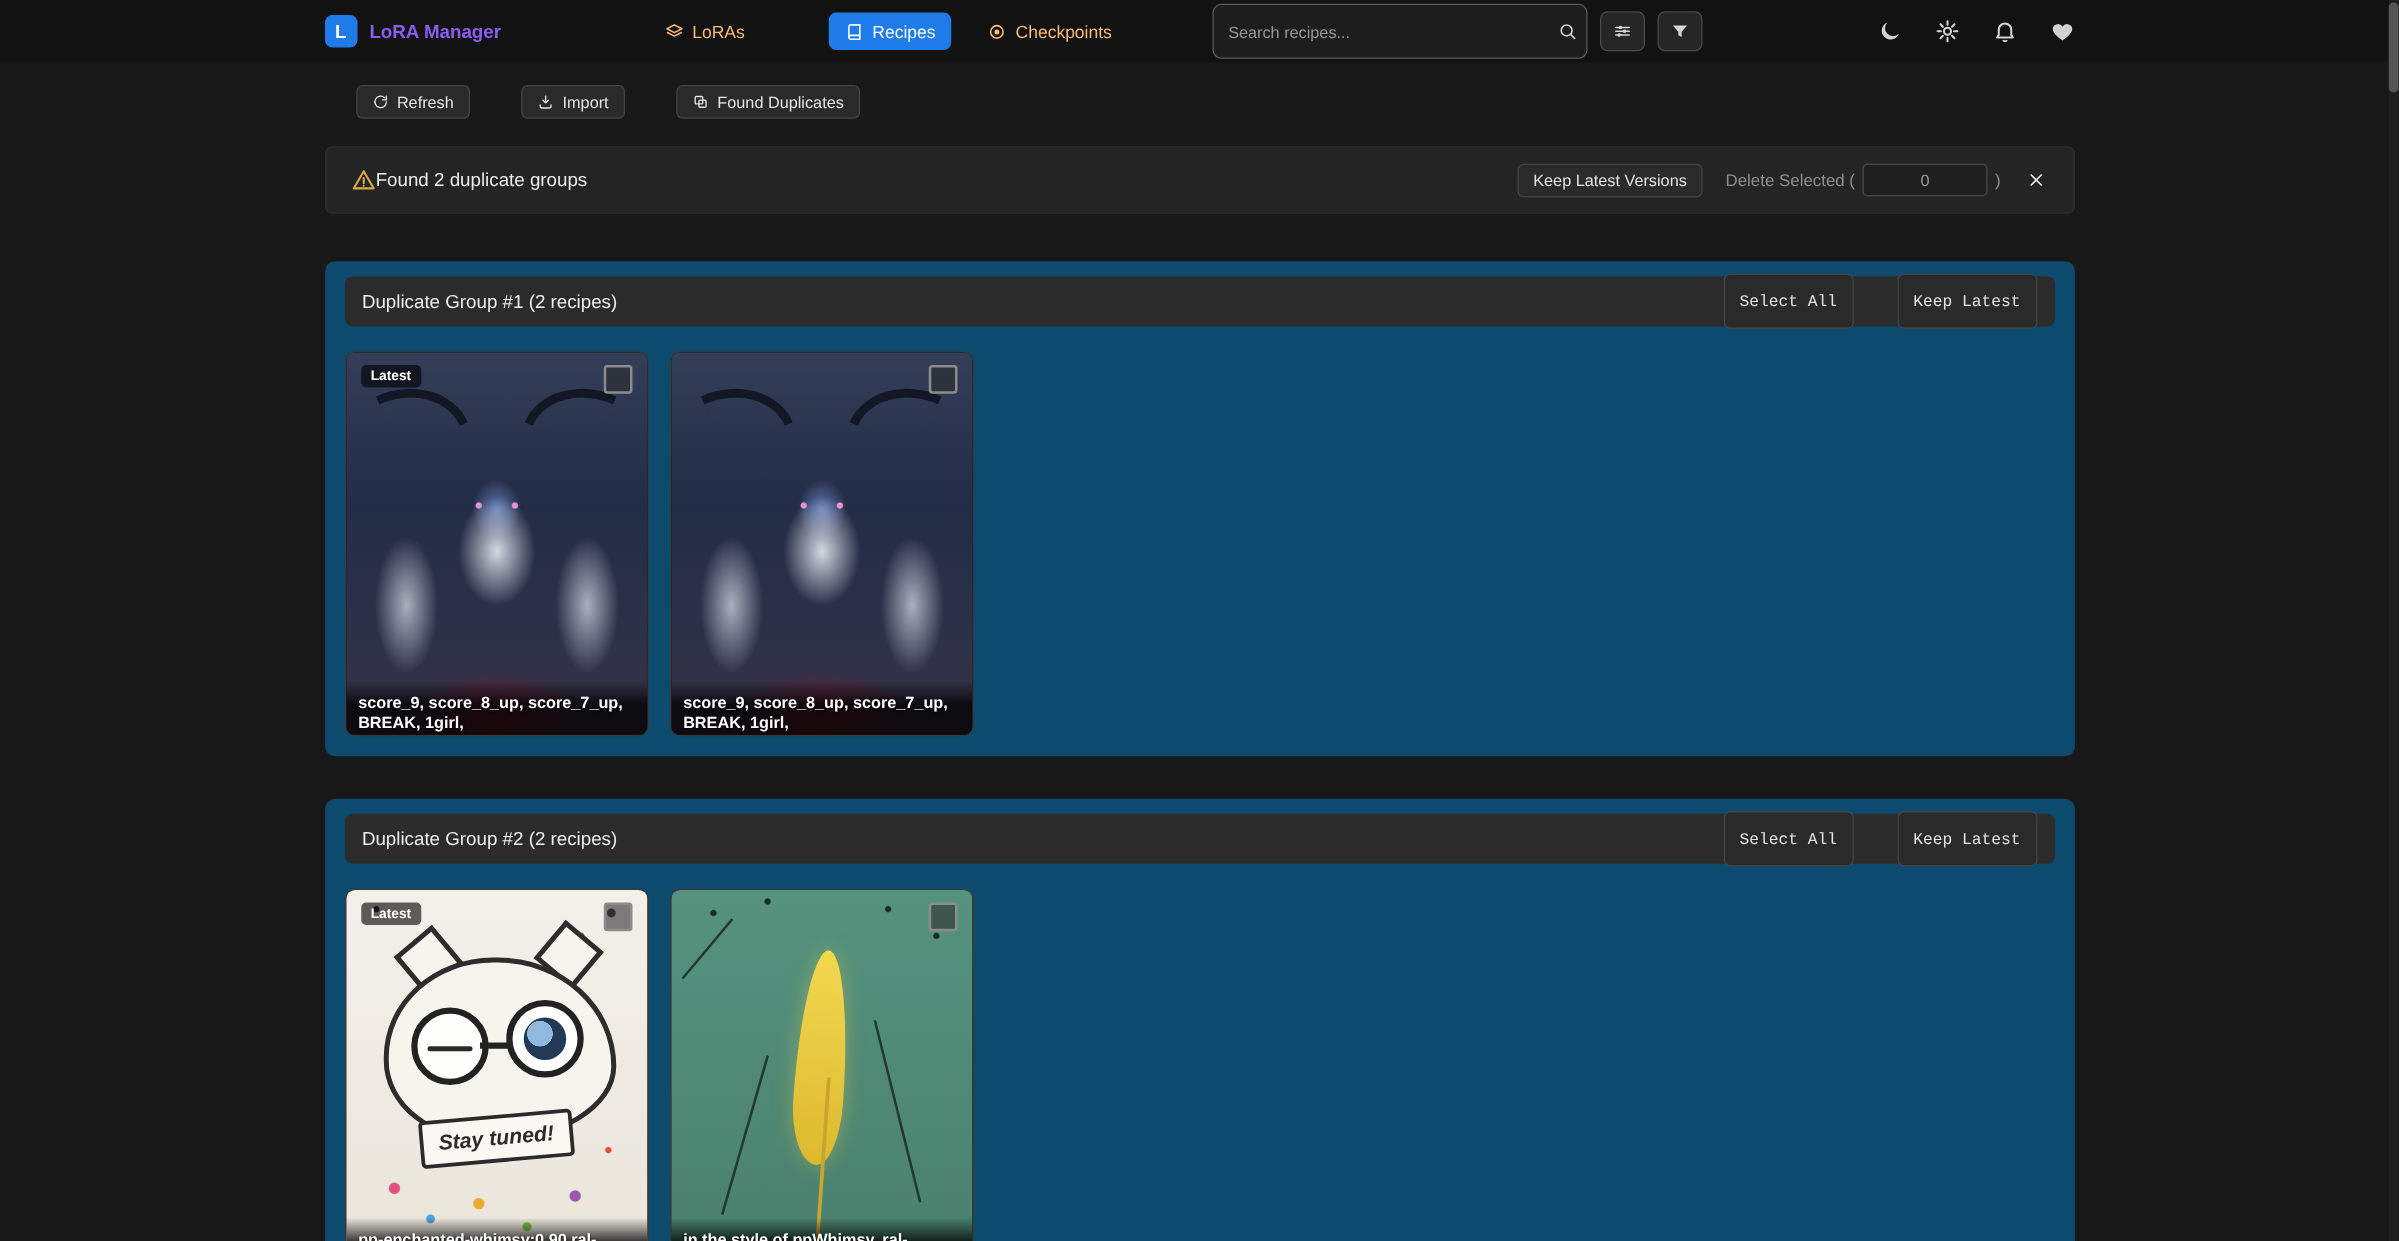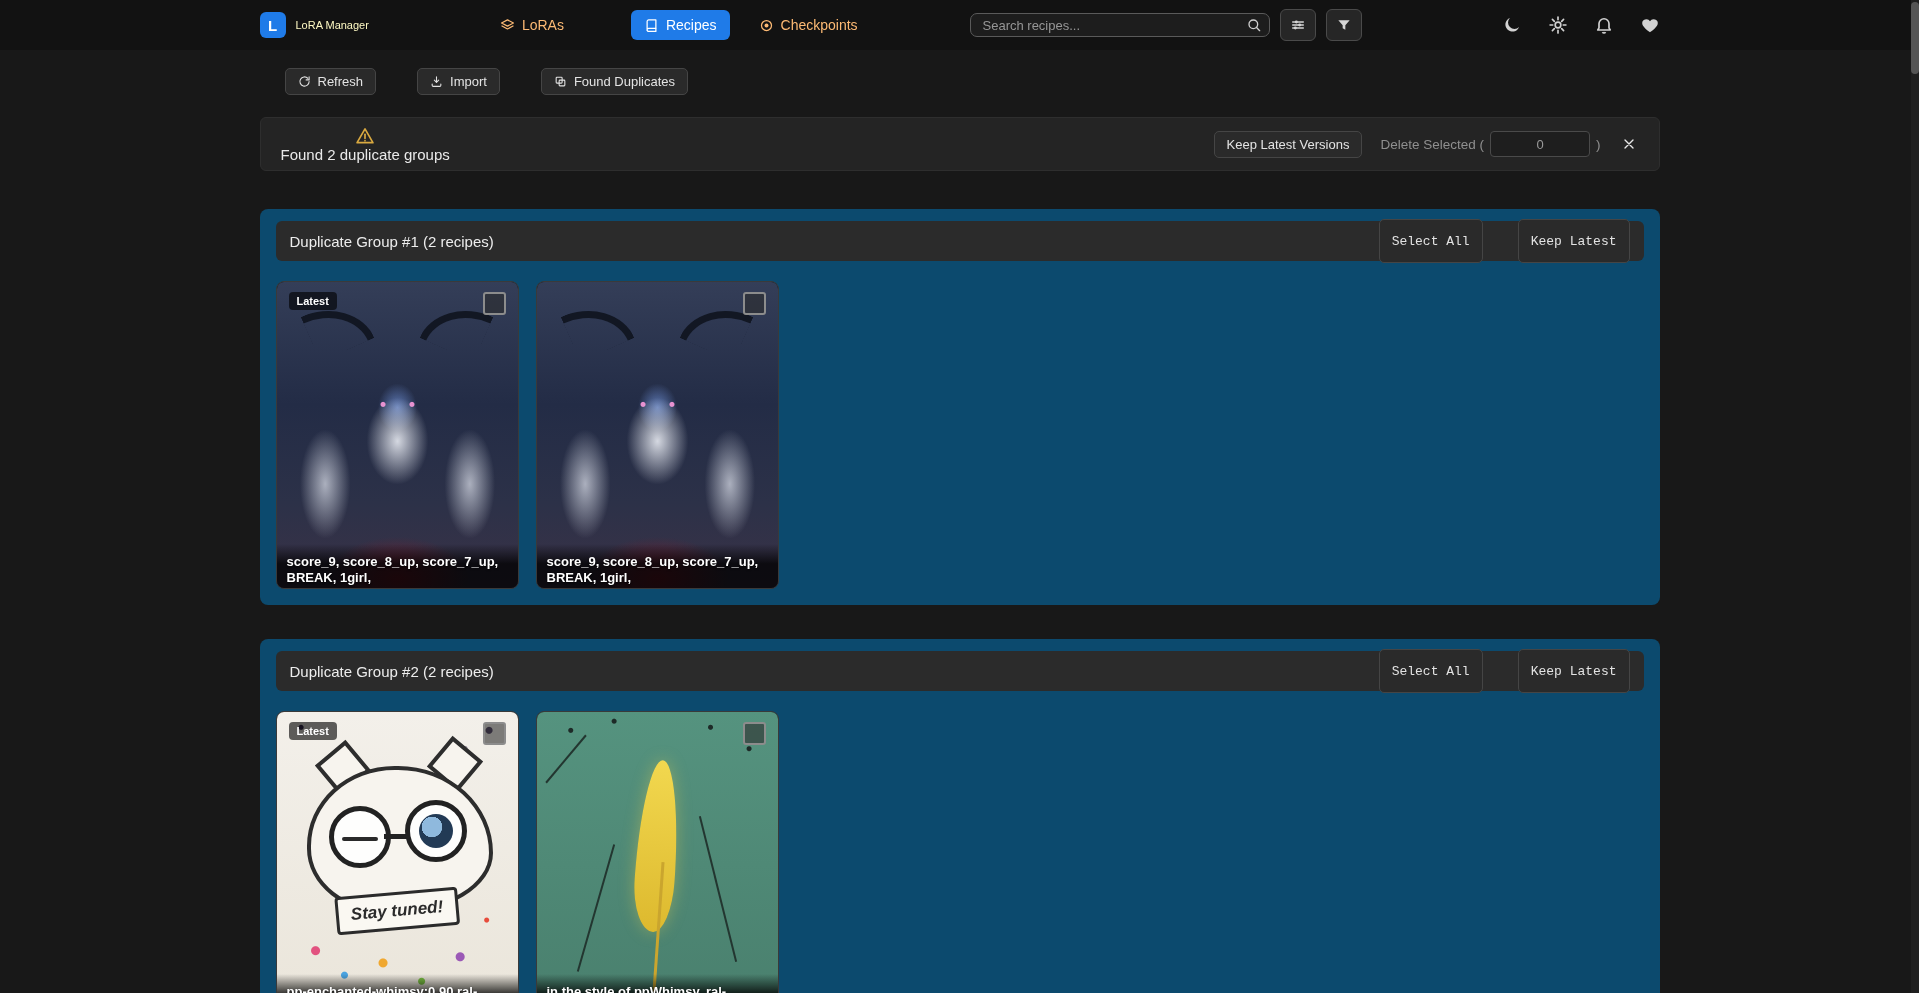--- a/index.html
+++ b/index.html
@@ -10,28 +10,28 @@
   }
   svg{display:block;}
   button{font-family:inherit;cursor:pointer;}
 
   
   .navbar{height:50px;background:#121212;}
   .nav-inner{width:1400px;margin:0 auto;height:100%;display:flex;align-items:center;}
   .brand{display:flex;align-items:center;gap:10px;}
   .logo{width:26px;height:26px;border-radius:6px;background:#1f7be8;color:#fff;
         display:flex;align-items:center;justify-content:center;font-weight:bold;font-size:15px;}
-  .app-title{font-size:11px;font-weight:normal;color:#fef9c3;}
+  .app-title{font-size:15px;font-weight:bold;color:#8b5cf6;}
   .nav-tabs{display:flex;align-items:center;gap:16px;margin-left:118px;}
   .nav-tab{display:flex;align-items:center;gap:7px;padding:7px 13px;border-radius:6px;
            background:transparent;border:none;color:#fdba74;font-size:14px;}
   .nav-tab.active{background:#1f7be8;color:#fff;margin-left:38px;}
   .nav-search{margin-left:auto;display:flex;align-items:center;gap:10px;}
   .search-wrap{position:relative;width:300px;}
-  .search-wrap input{width:100%;height:24px;box-sizing:border-box;background:#1d1d1d;
+  .search-wrap input{width:100%;height:44px;box-sizing:border-box;background:#1d1d1d;
       border:1px solid #5a5a5a;border-radius:7px;color:#ddd;padding:0 36px 0 12px;font-size:13px;
       font-family:inherit;outline:none;}
   .search-wrap input::placeholder{color:#969696;}
   .search-btn{position:absolute;right:6px;top:50%;transform:translateY(-50%);
       background:none;border:none;color:#cfcfcf;padding:2px;}
   .tool-sq{width:36px;height:32px;display:flex;align-items:center;justify-content:center;
       background:#262626;border:1px solid #4a4a4a;border-radius:6px;color:#d5d5d5;}
   .nav-actions{margin-left:140px;display:flex;align-items:center;gap:26px;}
   .icon-btn{background:none;border:none;color:#d2d2d2;padding:0;display:flex;align-items:center;}
 
@@ -39,21 +39,21 @@
   .page{width:1400px;margin:0 auto;padding-top:18px;}
 
   
   .toolbar{display:flex;align-items:center;gap:16px;}
   .btn{display:inline-flex;align-items:center;gap:7px;background:#2a2a2a;border:1px solid #454545;
        color:#e3e3e3;font-size:13px;padding:0 12px;height:27px;border-radius:5px;white-space:nowrap;margin-left:25px;}
 
   
   .banner{margin-top:22px;background:#242424;border:1px solid #2e2e2e;border-radius:6px;height:54px;
           display:flex;align-items:center;padding:0 20px;box-sizing:border-box;}
-  .banner-left{display:flex;align-items:center;flex-direction:column;}
+  .banner-left{display:flex;align-items:center;}
   .warn-icon{color:#d9a940;display:flex;}
   .banner-msg{font-size:15px;color:#eaeaea;}
   .banner-right{margin-left:auto;display:flex;align-items:center;gap:18px;padding-left:15px;}
   .delete-group{display:flex;align-items:center;gap:6px;color:#8f8f8f;font-size:13.5px;}
   .delete-count{width:100px;height:26px;box-sizing:border-box;background:#1e1e1e;border:1px solid #4a4a4a;
           border-radius:4px;color:#9a9a9a;text-align:center;font-size:13px;font-family:inherit;}
   .close-btn{background:none;border:none;color:#e8e8e8;display:flex;padding:2px;}
 
   
   .group{margin-top:38px;background:#0c4a6e;border-radius:8px;padding:12px 16px 16px;}

